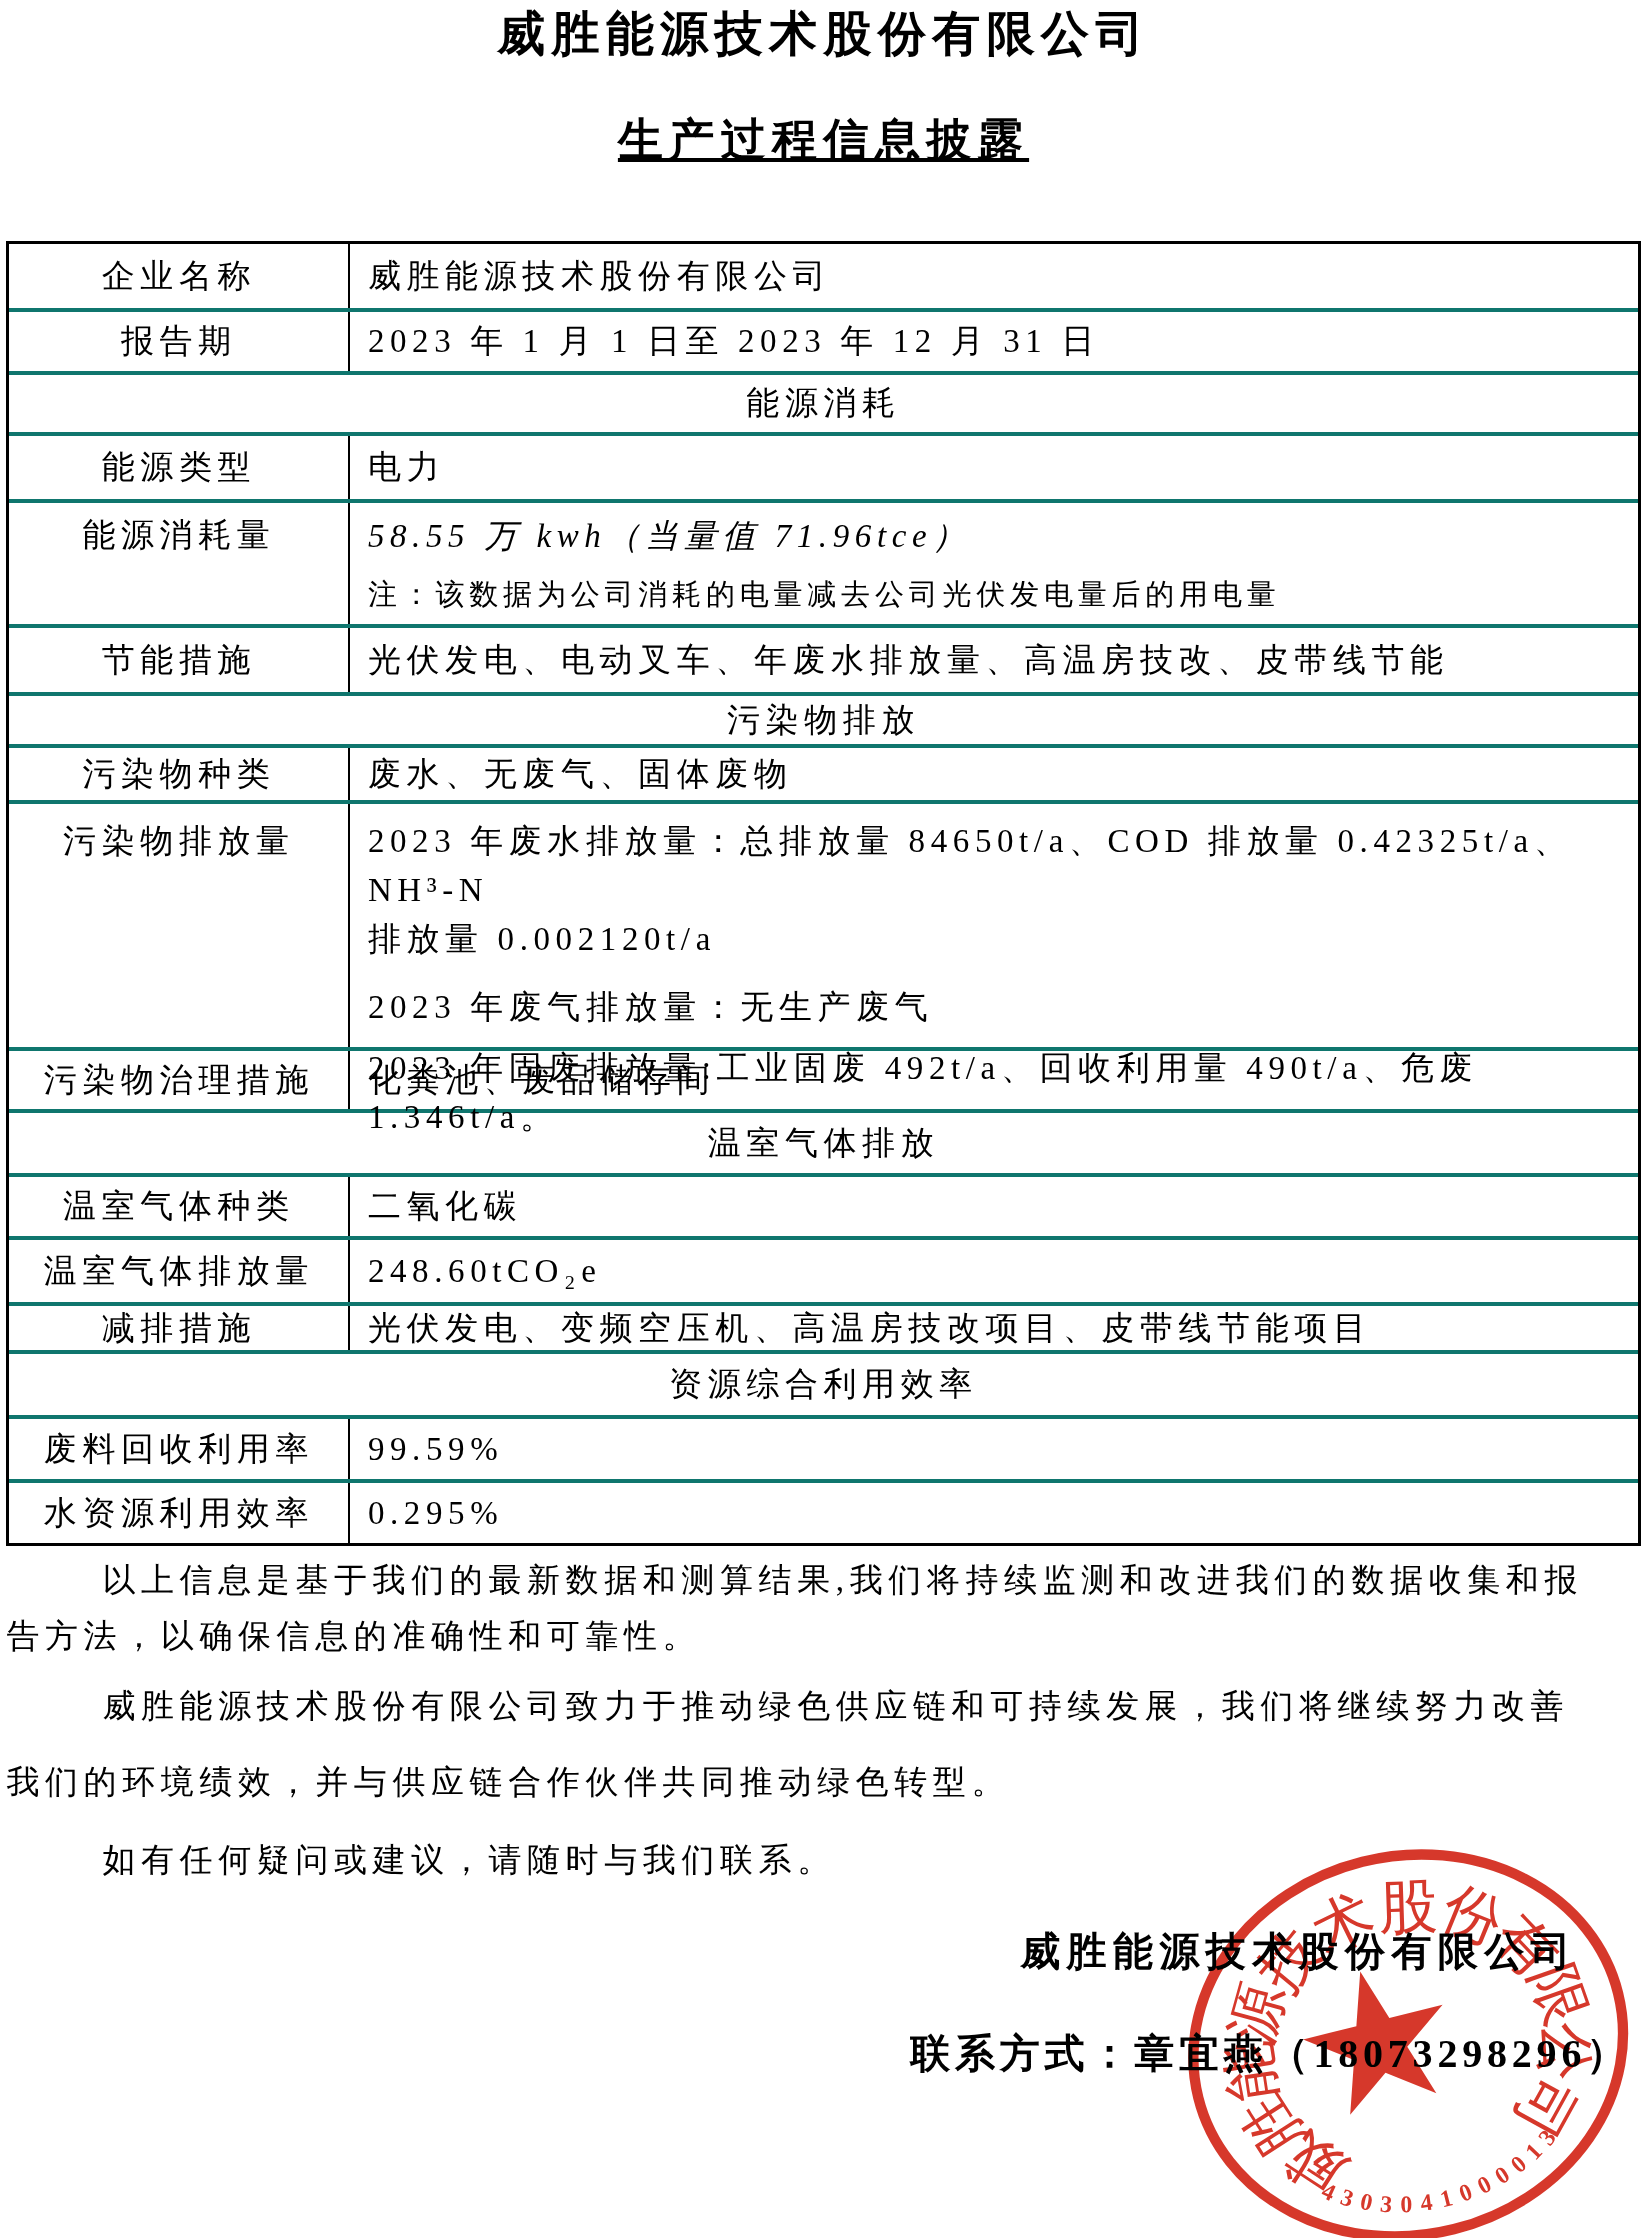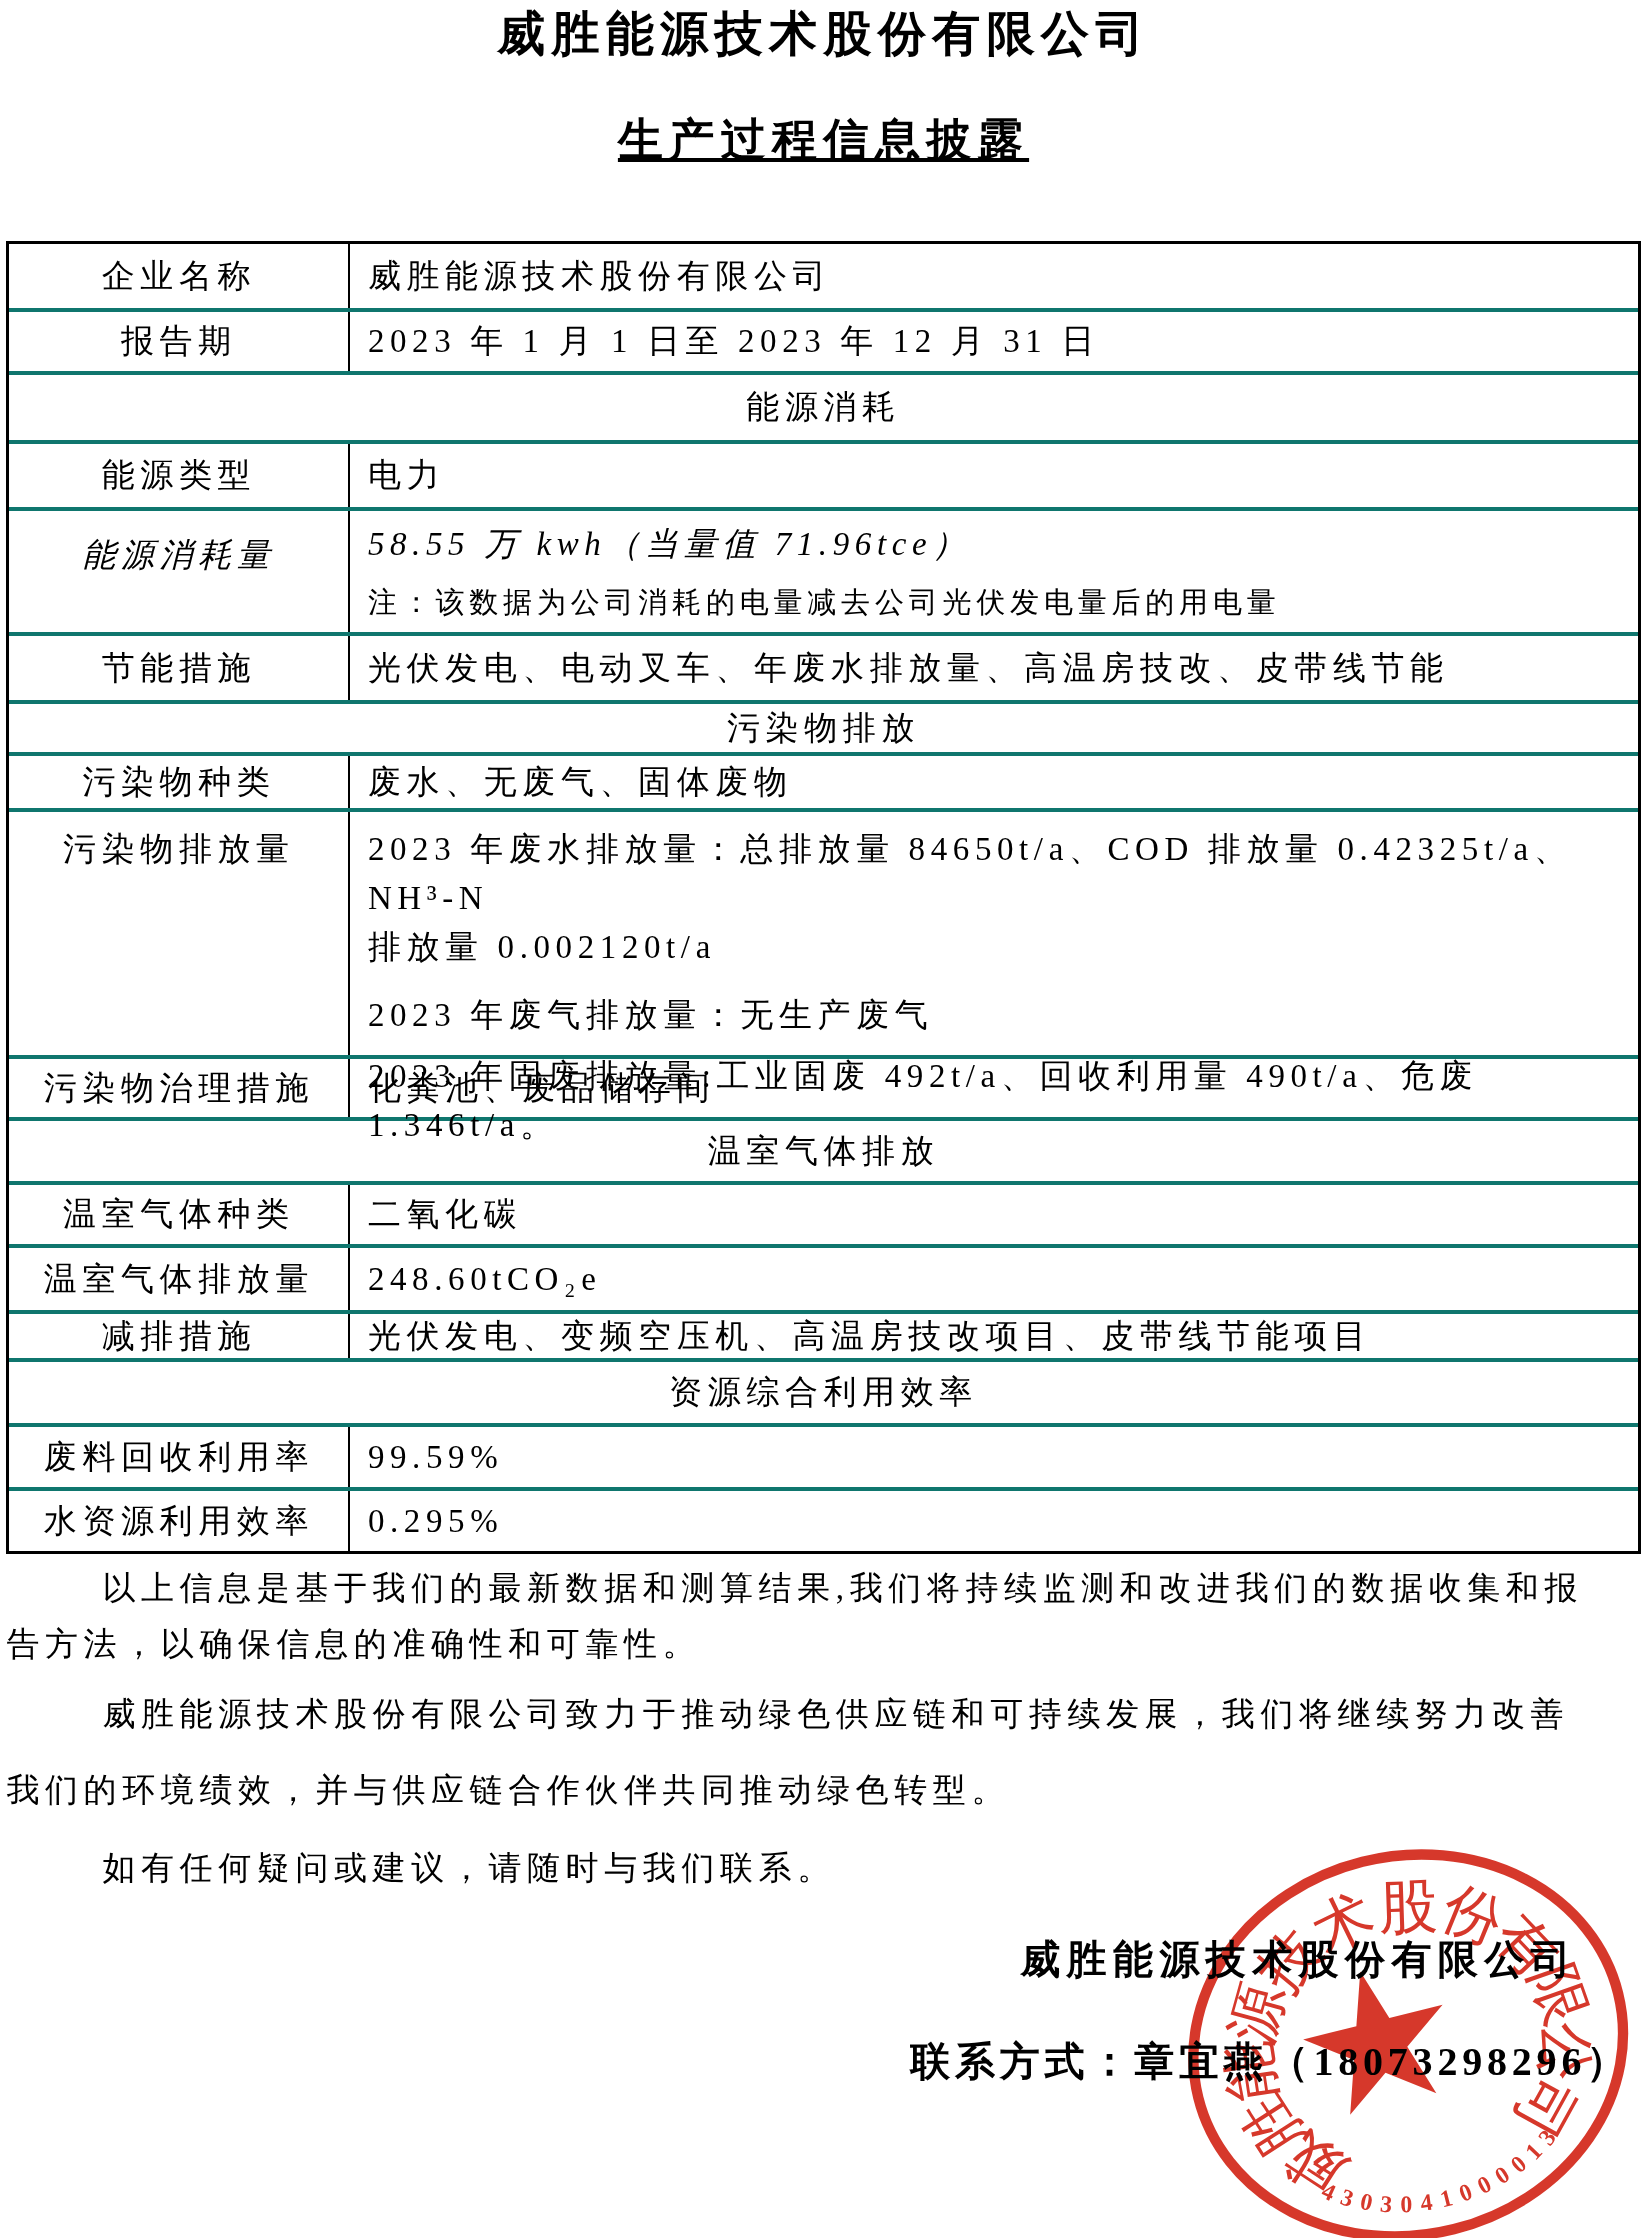--- a/index.html
+++ b/index.html
@@ -31,21 +31,21 @@
     flex-shrink:0;
   }
   .t-value{
     flex:1;display:flex;align-items:center;box-sizing:border-box;
     padding-left:17.5px;padding-right:8px;
   }
   .t-section{
     flex:1;display:flex;align-items:center;justify-content:center;text-align:center;
   }
   
-  .t-row.row-note .t-label{align-items:flex-start;padding-top:22px;line-height:45px;font-style:italic;}
+  .t-row.row-note .t-label{align-items:flex-start;padding-top:10px;line-height:45px;}
   .t-row.row-note .t-value{display:block;padding-top:11px;}
   .t-row.row-note .v-main{line-height:45px;font-style:italic;}
   .t-row.row-note .v-note{margin-top:17.5px;line-height:35px;font-size:29px;letter-spacing:4.8px;}
   
   .t-row.row-multi .t-label{align-items:flex-start;padding-top:12.7px;line-height:49px;}
   .t-row.row-multi .t-value{display:block;padding-top:12.7px;}
   .t-row.row-multi .t-value div{line-height:49px;}
   .t-row.row-multi .t-value div:nth-child(3){margin-top:19px;}
   .t-row.row-multi .t-value div:nth-child(4){margin-top:12.7px;}
 
@@ -88,21 +88,21 @@
 
   <div class="disclosure-table">
     <div class="t-row" style="height:64px">
       <div class="t-label">企业名称</div>
       <div class="t-value">威胜能源技术股份有限公司</div>
     </div>
     <div class="t-row" style="height:63px">
       <div class="t-label">报告期</div>
       <div class="t-value">2023 年 1 月 1 日至 2023 年 12 月 31 日</div>
     </div>
-    <div class="t-row" style="height:69px">
+    <div class="t-row" style="height:61px">
       <div class="t-section">能源消耗</div>
     </div>
     <div class="t-row" style="height:67px">
       <div class="t-label">能源类型</div>
       <div class="t-value">电力</div>
     </div>
     <div class="t-row row-note" style="height:125px">
       <div class="t-label">能源消耗量</div>
       <div class="t-value">
         <div class="v-main">58.55 万 kwh（当量值 71.96tce）</div>

